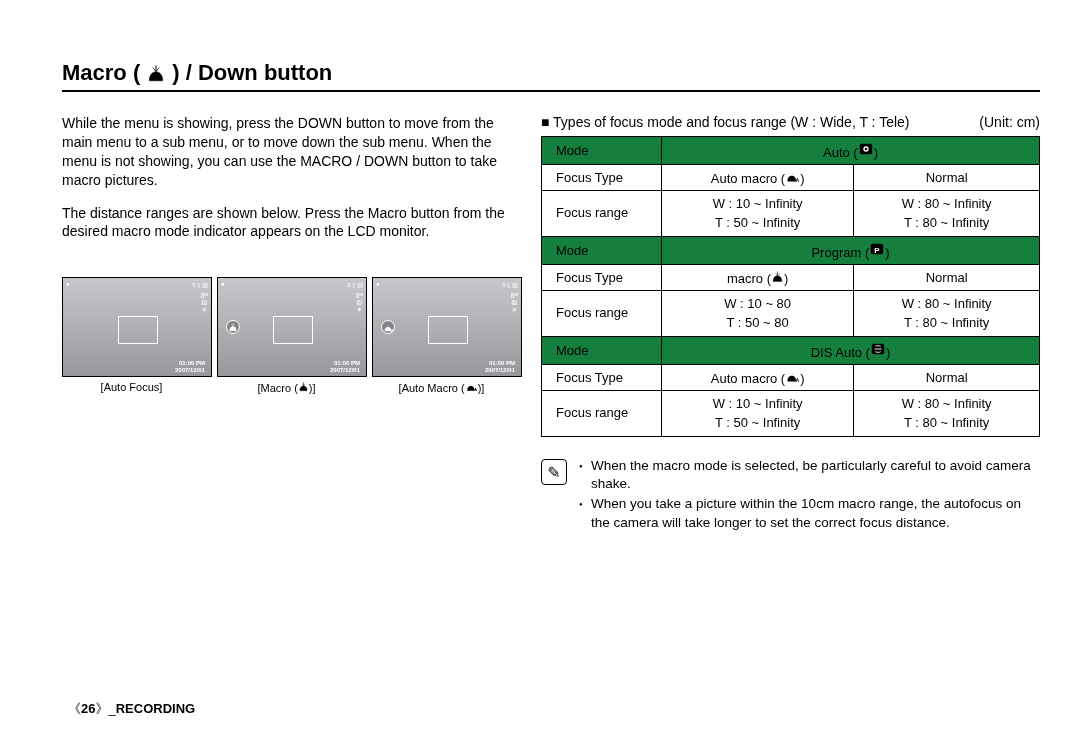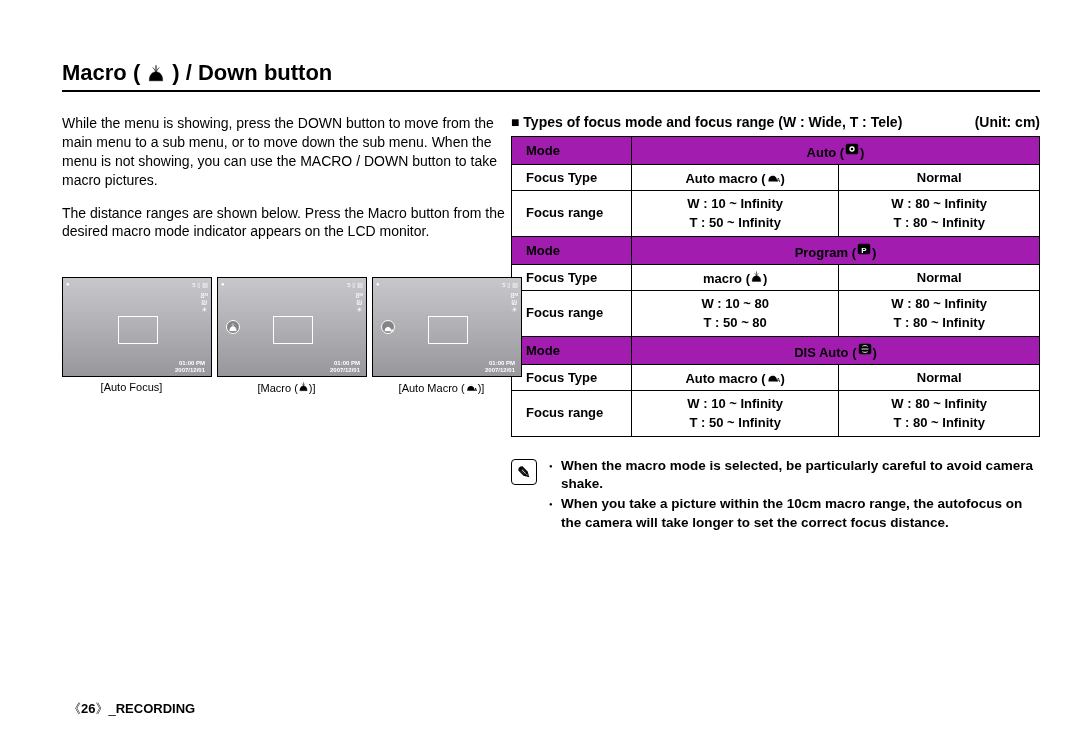--- a/index.html
+++ b/index.html
@@ -26,27 +26,27 @@
     align-items: center;
     gap: 6px;
   }
   .icon {
     display: inline-flex;
     align-items: center;
     justify-content: center;
   }
   .columns {
     display: flex;
+    gap: 30px;
   }
   .col-left {
     width: 470px;
   }
   .col-right {
     width: 572px;
-    font-weight: bold;
   }
   p.body-text {
     margin: 0 0 14px 0;
     line-height: 1.35;
   }
   .shots {
     display: flex;
     gap: 16px;
     margin-top: 36px;
   }
@@ -129,21 +129,21 @@
     vertical-align: middle;
     height: 26px;
     text-align: center;
   }
   table.focus td.label {
     width: 120px;
     text-align: left;
     padding-left: 14px;
   }
   table.focus td.gray {
-    background: #a21caf;
+    background: #15803d;
   }
   table.focus td.range {
     height: 46px;
     line-height: 1.4;
   }
   .notebox {
     display: flex;
     gap: 12px;
     margin-top: 20px;
   }

